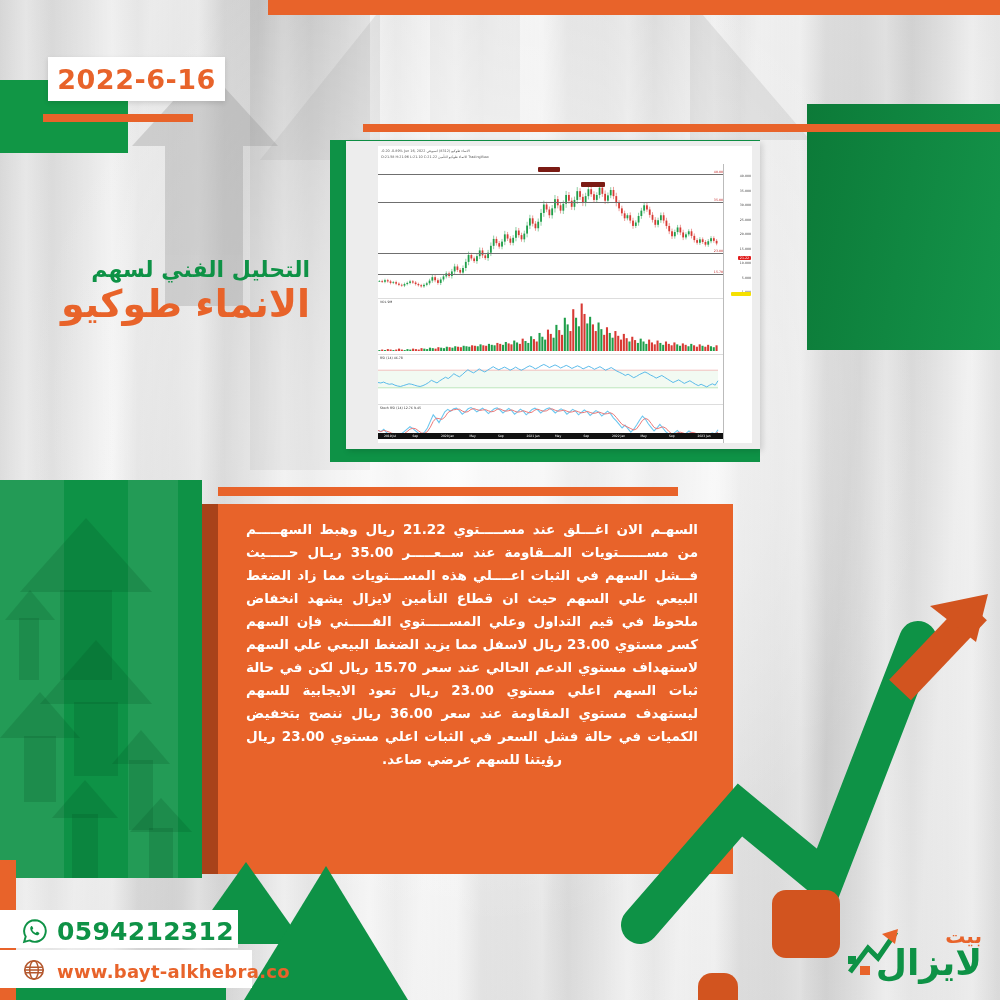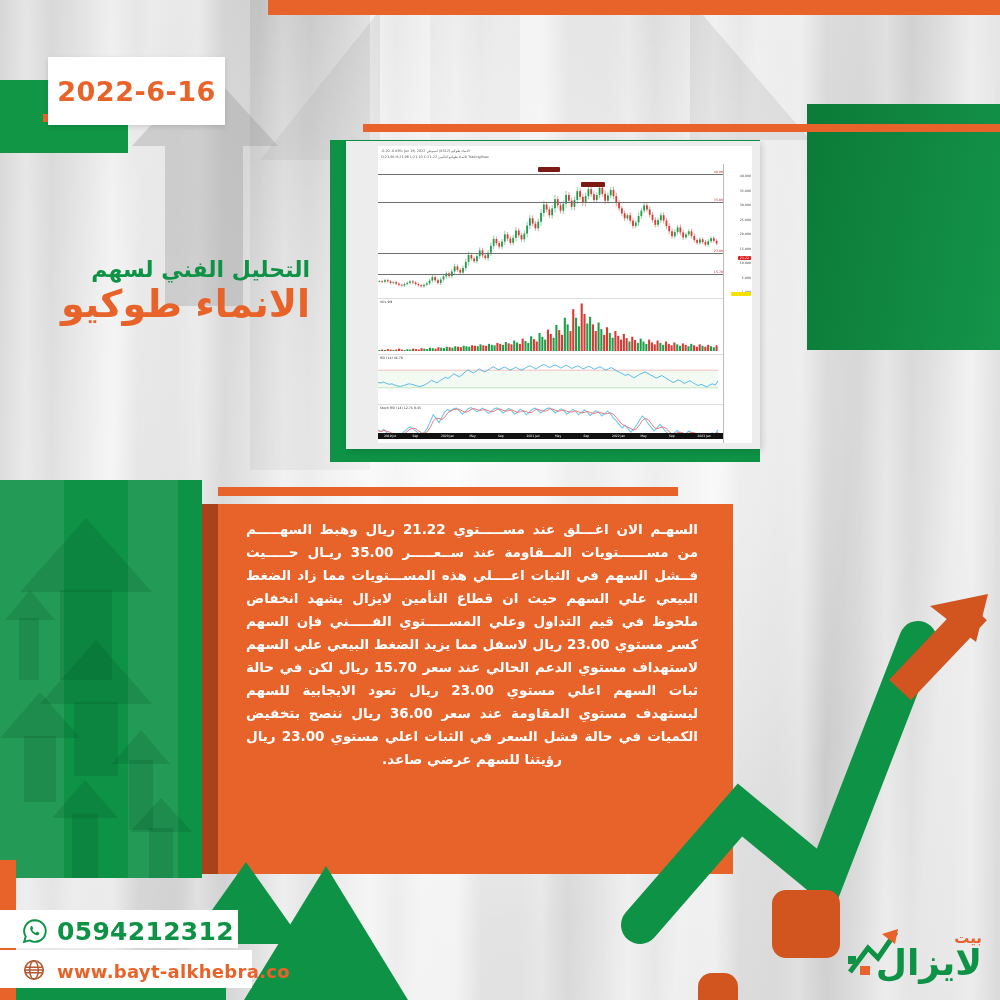--- a/index.html
+++ b/index.html
@@ -23,21 +23,21 @@
   .grey-arrow{position:absolute;left:132px;top:66px;width:146px;height:240px;opacity:.30;}
   .grey-arrow .shaft{position:absolute;left:33px;top:78px;width:78px;height:162px;background:#8e8e8e;}
   .grey-arrow .head{position:absolute;left:0;top:0;width:0;height:0;
       border-left:73px solid transparent;border-right:73px solid transparent;border-bottom:80px solid #8e8e8e;}
 
   
   .rail-top{position:absolute;left:268px;top:0;width:732px;height:15px;background:#e8632a;}
 
   
   .date-green{position:absolute;left:0;top:80px;width:128px;height:73px;background:#119645;}
-  .date-card{position:absolute;left:48px;top:57px;width:177px;height:68px;background:#fff;
+  .date-card{position:absolute;left:48px;top:57px;width:177px;height:44px;background:#fff;
       box-shadow:0 2px 5px rgba(0,0,0,.12);display:flex;align-items:center;justify-content:center;}
   .date-card span{color:#e8632a;font-size:27px;font-weight:bold;letter-spacing:.5px;
       font-family:"DejaVu Sans","Liberation Sans",sans-serif;}
   .date-underline{position:absolute;left:43px;top:114px;width:150px;height:8px;background:#e8632a;}
 
   
   .headline{position:absolute;right:690px;top:258px;width:320px;text-align:right;direction:rtl;}
   .headline .l1{color:#0e9246;font-size:22px;font-weight:bold;line-height:1.1;
       font-family:"DejaVu Sans","Liberation Sans",sans-serif;white-space:nowrap;}
   .headline .l2{color:#e8632a;font-size:38px;font-weight:bold;line-height:1.1;margin-top:2px;
@@ -104,21 +104,21 @@
   .c-phone .tx{color:#0e9246;}
   .c-site{left:22px;top:50px;}
   .c-site .tx{color:#e8632a;font-size:18px;}
   .c-white{position:absolute;left:0;top:0;background:#fff;}
 
   
   .logo{position:absolute;right:14px;bottom:14px;width:140px;height:82px;}
   .logo .ar{position:absolute;right:4px;bottom:6px;direction:rtl;text-align:right;}
   .logo .big{color:#0e9246;font-size:36px;font-weight:bold;line-height:.95;
       font-family:"DejaVu Sans","Liberation Sans",sans-serif;}
-  .logo .small{color:#e8632a;font-size:15px;font-weight:bold;line-height:1;
+  .logo .small{color:#e8632a;font-size:20px;font-weight:bold;line-height:1;
       font-family:"DejaVu Sans","Liberation Sans",sans-serif;}
 
   .green-block-tr{position:absolute;left:807px;top:104px;width:193px;height:246px;
       background:linear-gradient(100deg,#0c7a38,#14944a);}
   .green-strip-b{position:absolute;left:0;bottom:0;width:226px;height:16px;background:#0e9246;}
 </style>
 </head>
 <body>
 
 <div id="poster">

